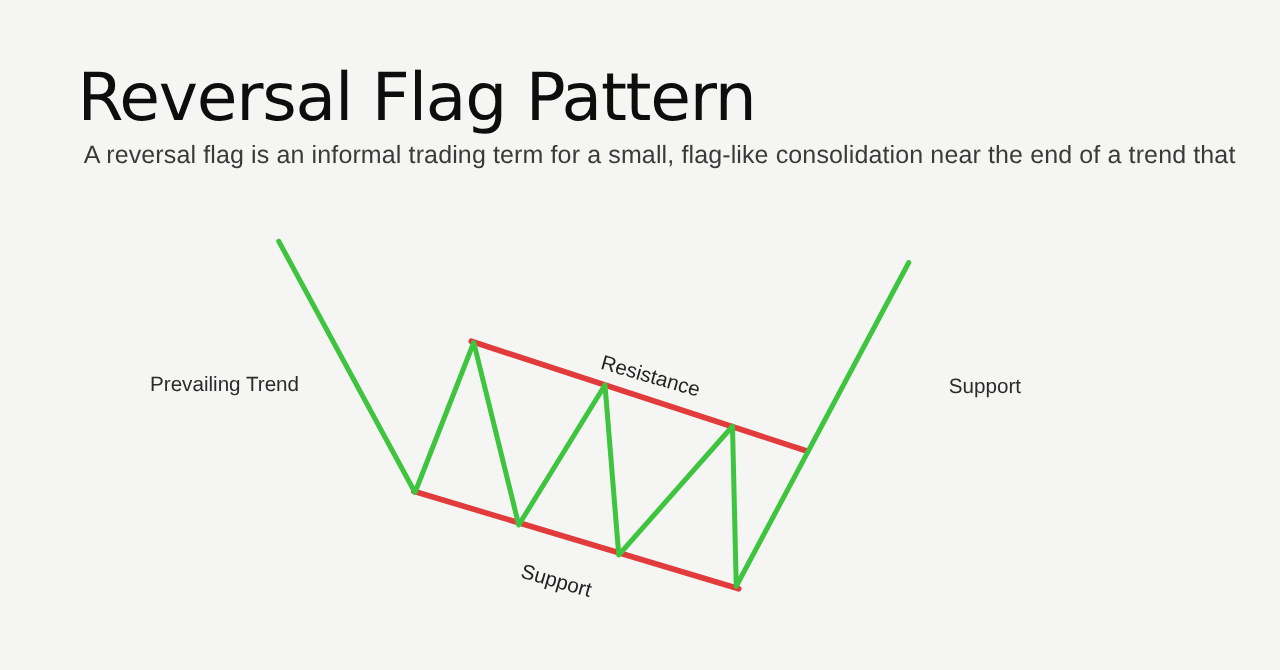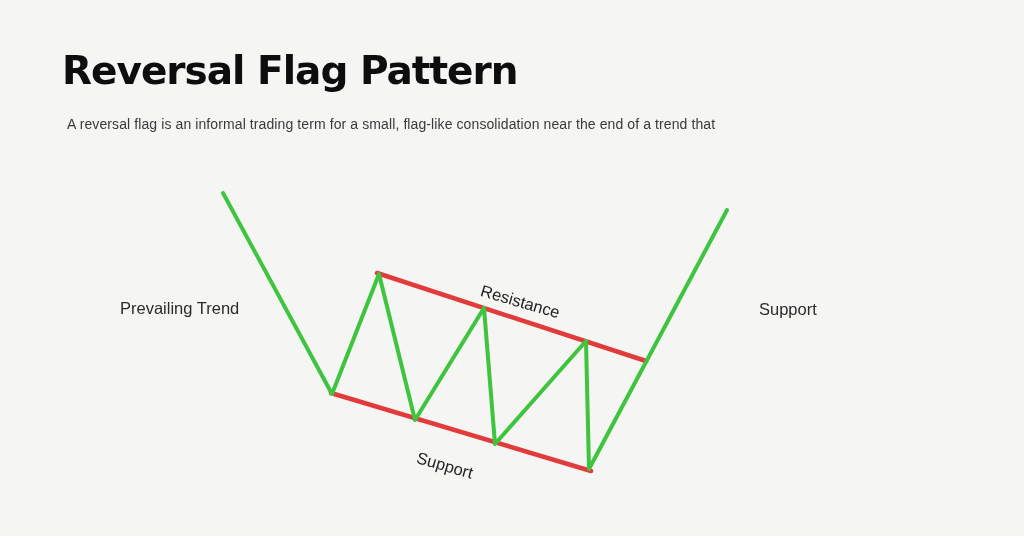--- a/index.html
+++ b/index.html
@@ -6,31 +6,31 @@
   html, body {
     width: 1024px; height: 536px;
     font-family: "Liberation Sans", sans-serif;
     overflow: hidden;
   }
   body { background: #f5f5f3; position: relative; }
 
   .page-title {
     position: absolute;
     left: 62px; top: 48px;
-    font-size: 39px;
-    font-weight: bold;
+    font-size: 53px;
+    font-weight: normal;
     letter-spacing: -1px;
     color: #0d0d0d;
     font-family: "DejaVu Sans", "Liberation Sans", sans-serif;
   }
 
   .page-desc {
     position: absolute;
     left: 67px; top: 114px;
-    font-size: 14px;
+    font-size: 20px;
     line-height: 21.5px;
     color: #3a3a3a;
     letter-spacing: 0.1px;
   }
 
   .diagram {
     position: absolute;
     left: 0; top: 0;
     width: 840px; height: 536px;
   }

